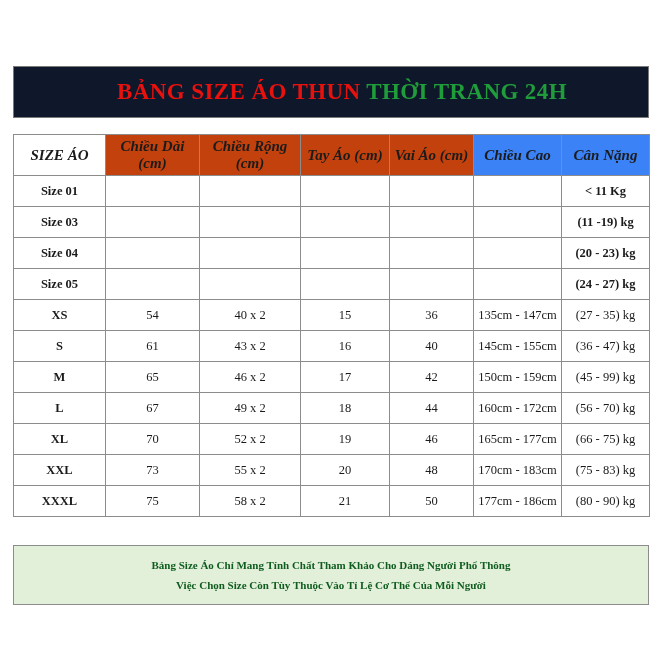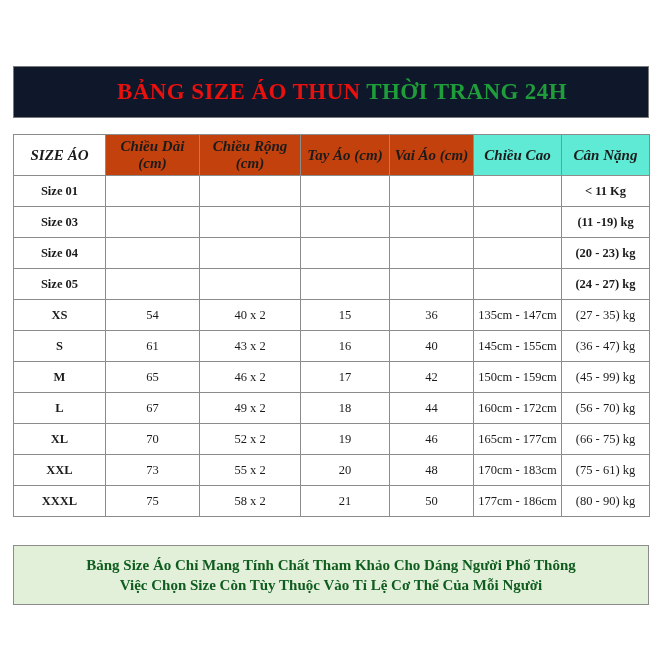--- a/index.html
+++ b/index.html
@@ -73,21 +73,21 @@
     padding-left: 12px;
     background: #ffffff;
   }
   td.hdr-plain {
     color: #161616;
     background: #c2410c;
     font-weight: normal;
     font-size: 12.5px;
   }
   td.hdr-blue {
-    background: #5eead4;
+    background: #3b82f6;
     color: #1a4fa0;
     font-weight: bold;
   }
   
   td.size-label-red {
     color: #e8110e;
     font-weight: bold;
     text-align: left;
     padding-left: 12px;
     font-size: 12.5px;
@@ -126,21 +126,21 @@
     border: 1px solid #8c8c8c;
     box-sizing: border-box;
     display: flex;
     flex-direction: column;
     align-items: center;
     justify-content: center;
   }
   .footer-line {
     color: #0f5c1f;
     font-weight: bold;
-    font-size: 15px;
+    font-size: 11px;
     line-height: 20px;
     white-space: nowrap;
   }
 </style>
 </head>
 <body>
 
 <div class="page">
 
   <div class="title-box">
@@ -259,21 +259,21 @@
         <td class="weight-green">(66 - 75) kg</td>
       </tr>
 
       <tr>
         <td class="size-label-black">XXL</td>
         <td class="num">73</td>
         <td class="num">55 x 2</td>
         <td class="num">20</td>
         <td class="num">48</td>
         <td class="height-green">170cm - 183cm</td>
-        <td class="weight-green">(75 - 61) kg</td>
+        <td class="weight-green">(75 - 83) kg</td>
       </tr>
 
       <tr>
         <td class="size-label-black">XXXL</td>
         <td class="num">75</td>
         <td class="num">58 x 2</td>
         <td class="num">21</td>
         <td class="num">50</td>
         <td class="height-green">177cm - 186cm</td>
         <td class="weight-green">(80 - 90) kg</td>

